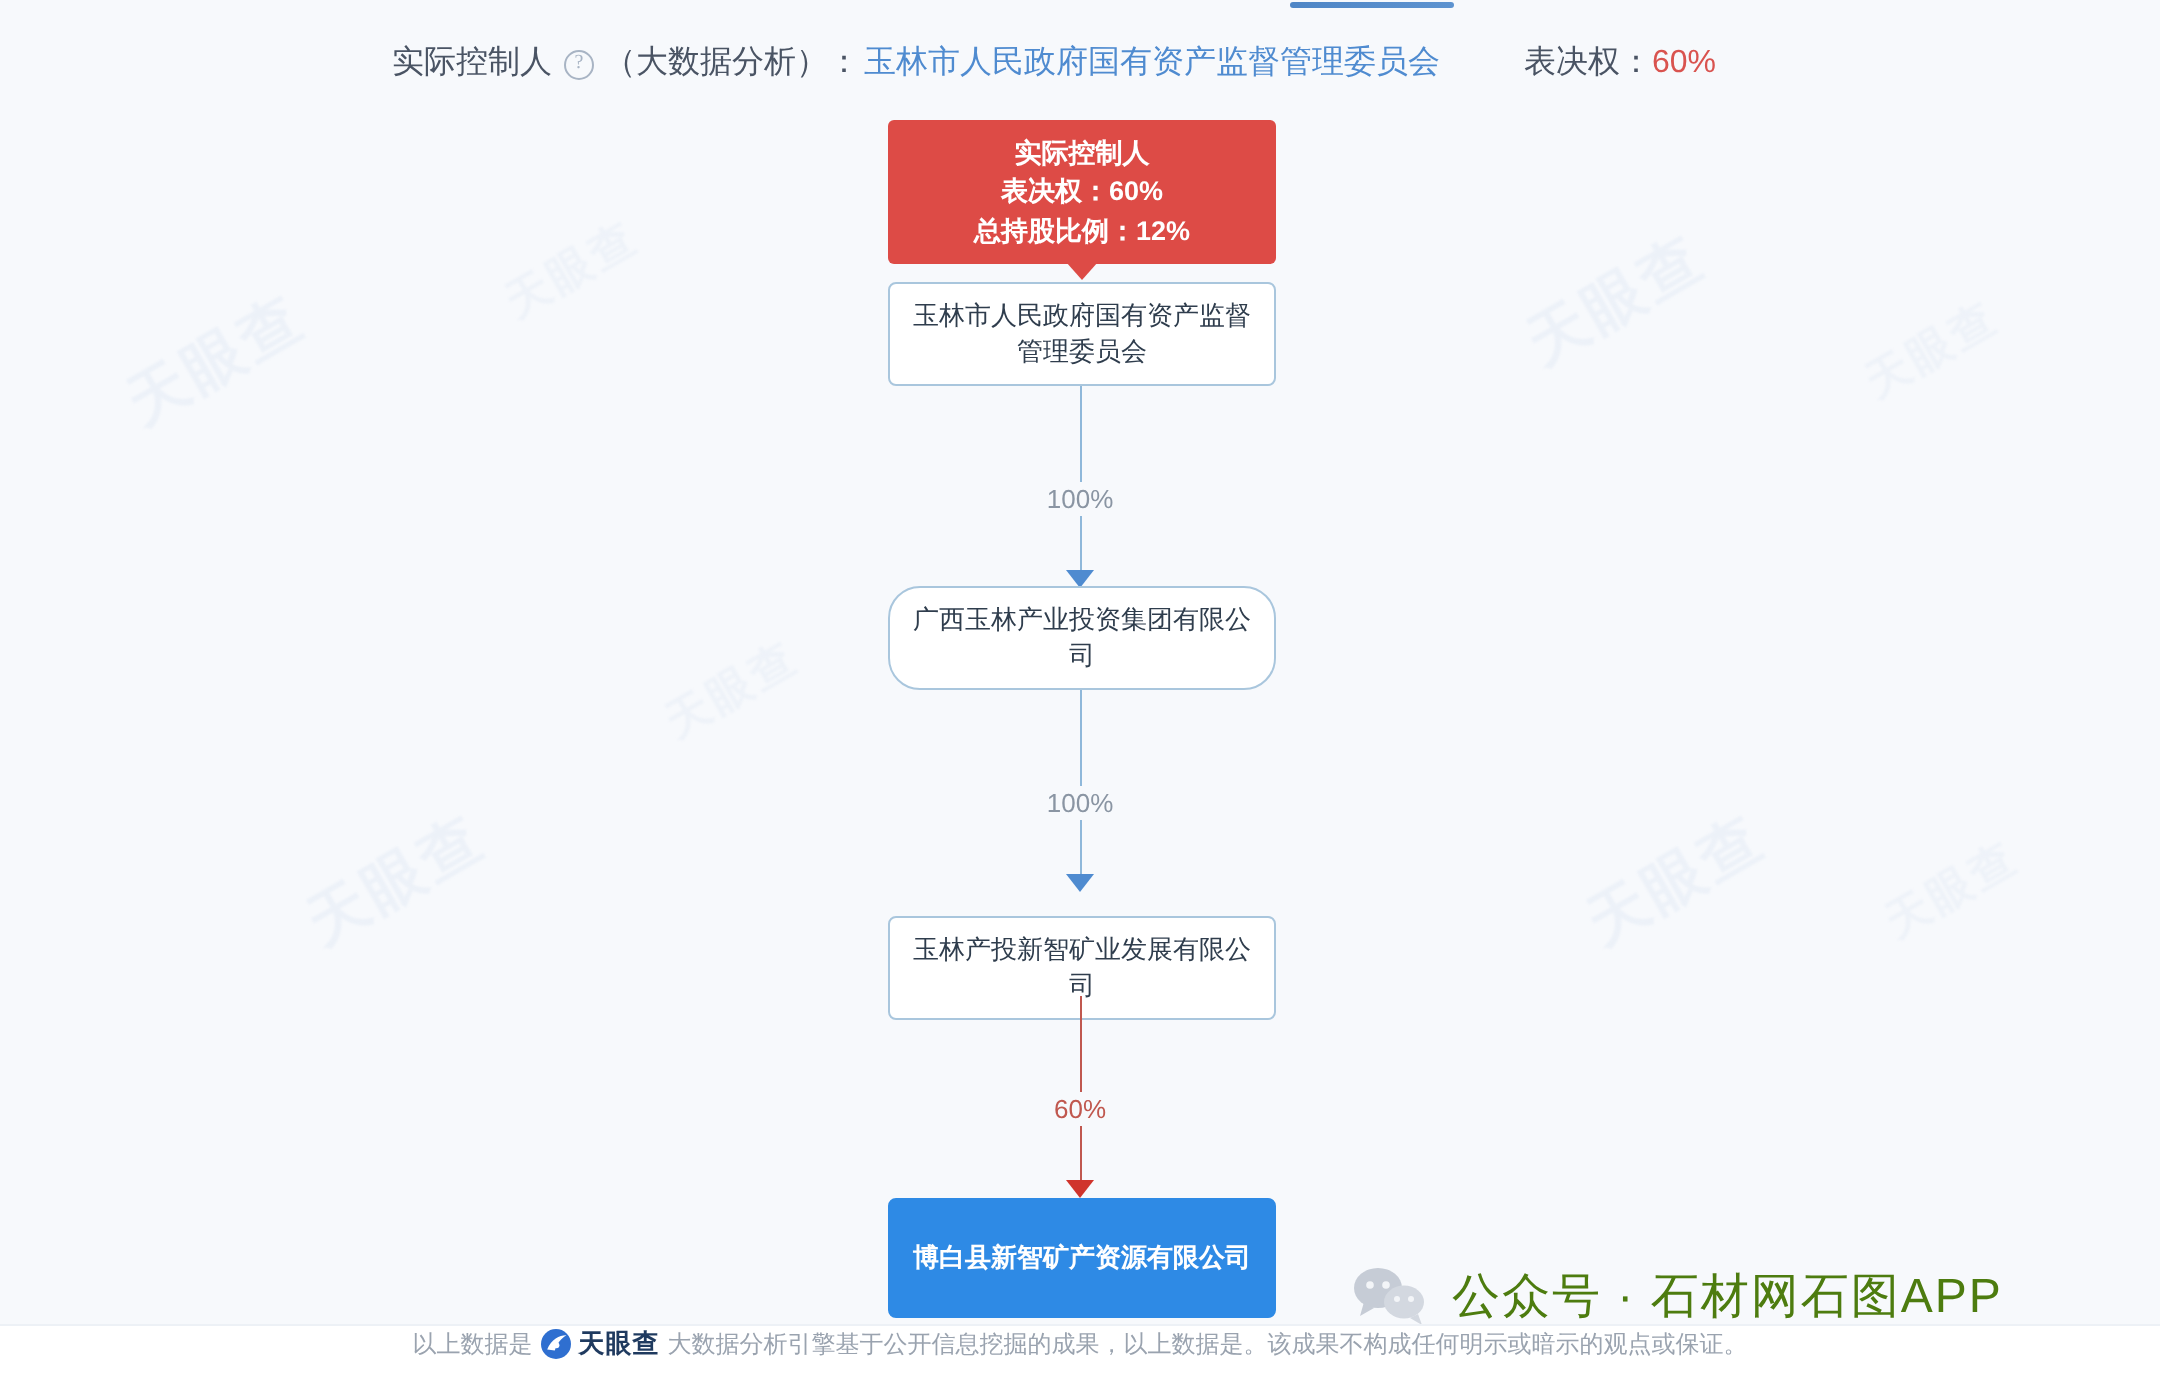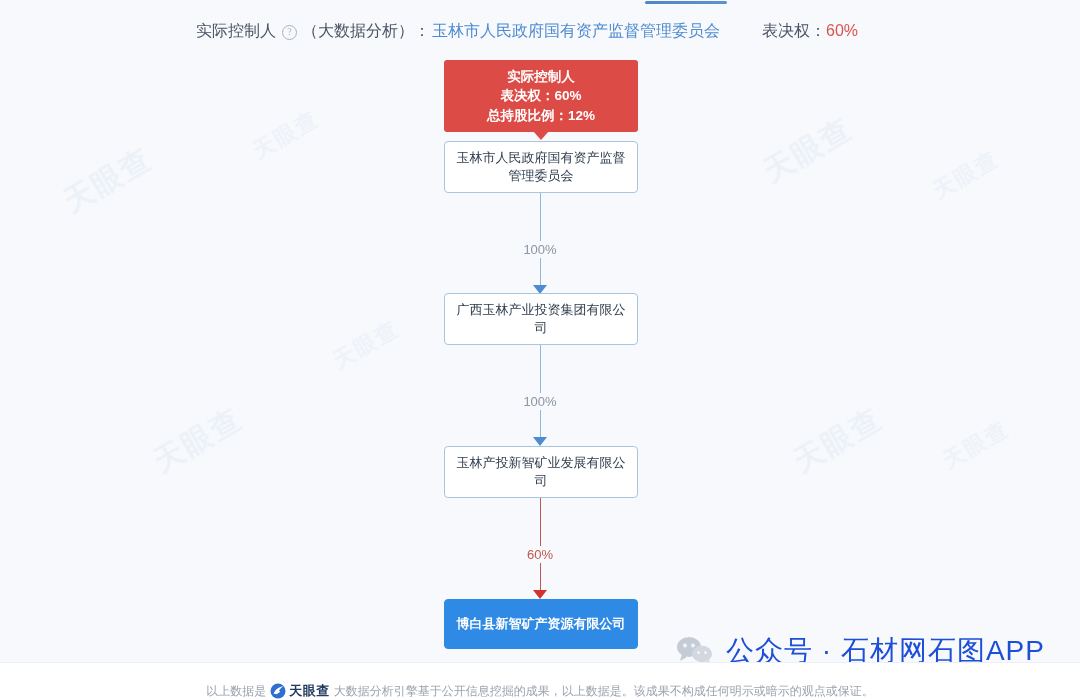--- a/index.html
+++ b/index.html
@@ -151,27 +151,27 @@
 
   
   .node-plain {
     background: #ffffff;
     border: 1px solid #a9c6dd;
     color: #2f3d4d;
     font-size: 13px;
     height: 52px;
   }
   #node-gov      { top: 141px; }
-  #node-invest   { top: 293px; }
-  #node-mining   { top: 446px; text-align: center; }
+  #node-invest   { top: 293px; border-radius: 16px; }
+  #node-mining   { top: 458px; text-align: center; }
 
   
   #node-target {
     top: 599px;
-    height: 50px;
+    height: 60px;
     background: #2e8ae5;
     color: #ffffff;
     font-size: 13px;
     font-weight: 700;
     border: 1px solid #2e8ae5;
   }
 
   
   .conn {
     position: absolute;
@@ -214,38 +214,38 @@
   #label-3 { top: 546px; }
 
   
   #wechat-promo {
     position: absolute;
     left: 676px;
     top: 632px;
     display: flex;
     align-items: center;
     z-index: 3;
-    color: #1d4ed8;
-    font-size: 28px;
+    color: #4d7c0f;
+    font-size: 24px;
     letter-spacing: 1px;
     white-space: nowrap;
   }
   #wechat-icon { margin-right: 12px; display: flex; }
 
   
   #footer-bar {
     position: absolute;
     left: 0;
     bottom: 0;
     width: 1080px;
     height: 38px;
     background: #ffffff;
     border-top: 1px solid #edf1f6;
     display: flex;
-    align-items: flex-end;
+    align-items: flex-start;
     justify-content: center;
     z-index: 4;
   }
   #footer-inner {
     display: flex;
     align-items: center;
     font-size: 12px;
     color: #9aa3af;
     white-space: nowrap;
   }

